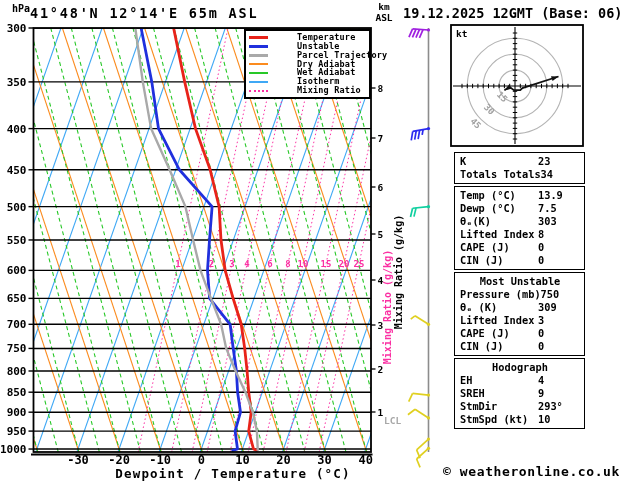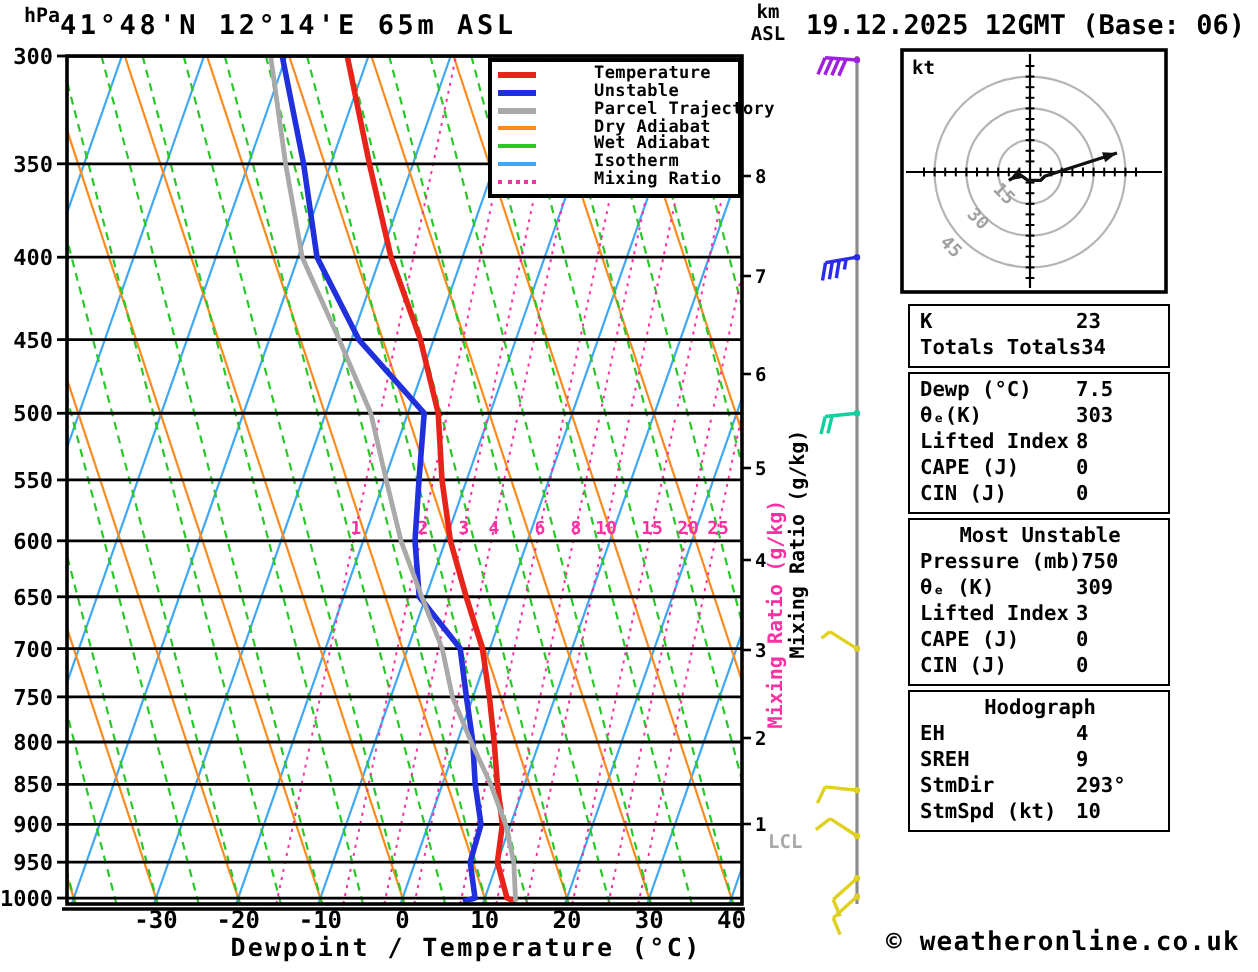--- a/index.html
+++ b/index.html
@@ -346,20 +346,24 @@
           <span class="lab">K</span>
           <span class="val">23</span>
         </div>
         <div class="panel-row">
           <span class="lab">Totals Totals</span>
           <span class="val">34</span>
         </div>
       </div>
       <div class="panel-box">
         <div class="panel-row">
+          <span class="lab">Temp (°C)</span>
+          <span class="val">13.9</span>
+        </div>
+        <div class="panel-row">
           <span class="lab">Dewp (°C)</span>
           <span class="val">7.5</span>
         </div>
         <div class="panel-row">
           <span class="lab">θₑ(K)</span>
           <span class="val">303</span>
         </div>
         <div class="panel-row">
           <span class="lab">Lifted Index</span>
           <span class="val">8</span>

